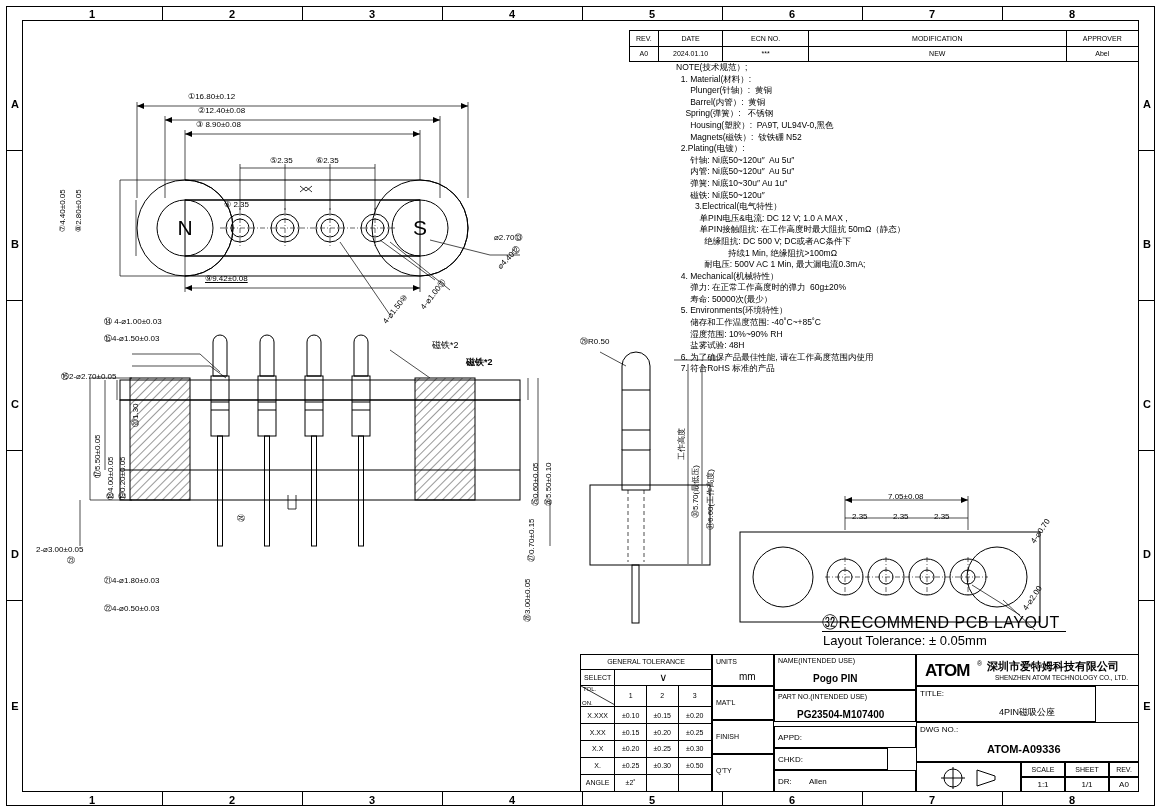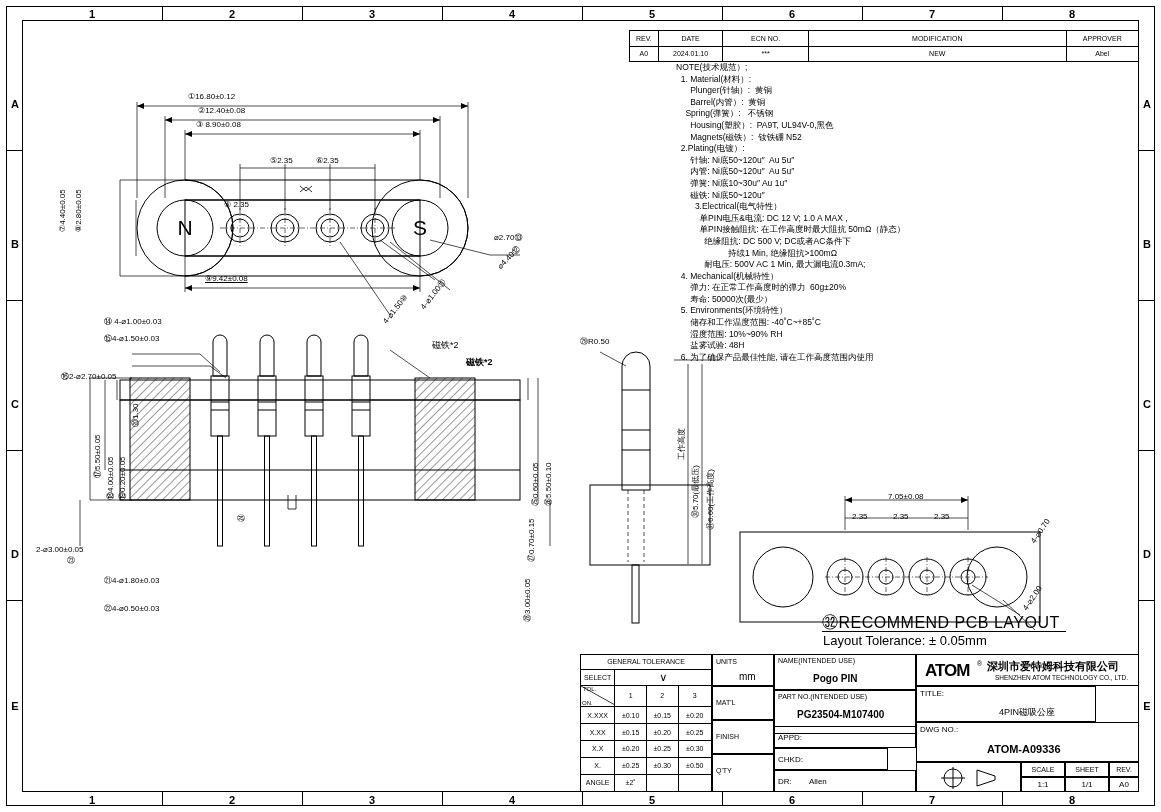--- a/index.html
+++ b/index.html
@@ -130,20 +130,21 @@
     <div class="note">                      持续1 Min, 绝缘阻抗&gt;100mΩ</div>
     <div class="note">            耐电压: 500V AC 1 Min, 最大漏电流0.3mA;</div>
     <div class="note">  4. Mechanical(机械特性）</div>
     <div class="note">      弹力: 在正常工作高度时的弹力  60g±20%</div>
     <div class="note">      寿命: 50000次(最少）</div>
     <div class="note">  5. Environments(环境特性）</div>
     <div class="note">      储存和工作温度范围: -40˚C~+85˚C</div>
     <div class="note">      湿度范围: 10%~90% RH</div>
     <div class="note">      盐雾试验: 48H</div>
     <div class="note">  6. 为了确保产品最佳性能, 请在工作高度范围内使用</div>
+    <div class="note">  7. 符合RoHS 标准的产品</div>
     <div class="note"></div>
   </div>
 
   <div class="abs" style="left:90px;top:80px;width:480px;height:240px;">
     <svg width="480" height="240">
       <g stroke="#000" fill="none" stroke-width="1">
 
         <path d="M 95 140 A 48 48 0 0 1 95 236 L 330 236 A 48 48 0 0 0 330 140 Z" transform="translate(0,-40)"></path>
         <circle cx="95" cy="148" r="48"></circle>
         <circle cx="330" cy="148" r="48"></circle>
@@ -474,21 +475,21 @@
     <span class="abs t7" style="left:3px;top:12px;">FINISH</span>
   </div>
   <div class="abs bdr" style="left:712px;top:754px;width:62px;height:38px;">
     <span class="abs t7" style="left:3px;top:12px;">Q'TY</span>
   </div>
 
   <div class="abs bdr" style="left:774px;top:654px;width:142px;height:36px;">
     <span class="abs t7" style="left:3px;top:2px;">NAME(INTENDED USE)</span>
     <span class="abs t10 b" style="left:38px;top:18px;">Pogo PIN</span>
   </div>
-  <div class="abs bdr" style="left:774px;top:690px;width:142px;height:44px;">
+  <div class="abs bdr" style="left:774px;top:690px;width:142px;height:32px;">
     <span class="abs t7" style="left:3px;top:2px;">PART NO.(INTENDED USE)</span>
     <span class="abs t10 b" style="left:22px;top:18px;">PG23504-M107400</span>
   </div>
   <div class="abs bdr" style="left:774px;top:726px;width:142px;height:22px;">
     <span class="abs t8" style="left:3px;top:6px;">APPD:</span>
   </div>
   <div class="abs bdr" style="left:774px;top:748px;width:114px;height:22px;">
     <span class="abs t8" style="left:3px;top:6px;">CHKD:</span>
   </div>
   <div class="abs bdr" style="left:774px;top:770px;width:142px;height:22px;">

